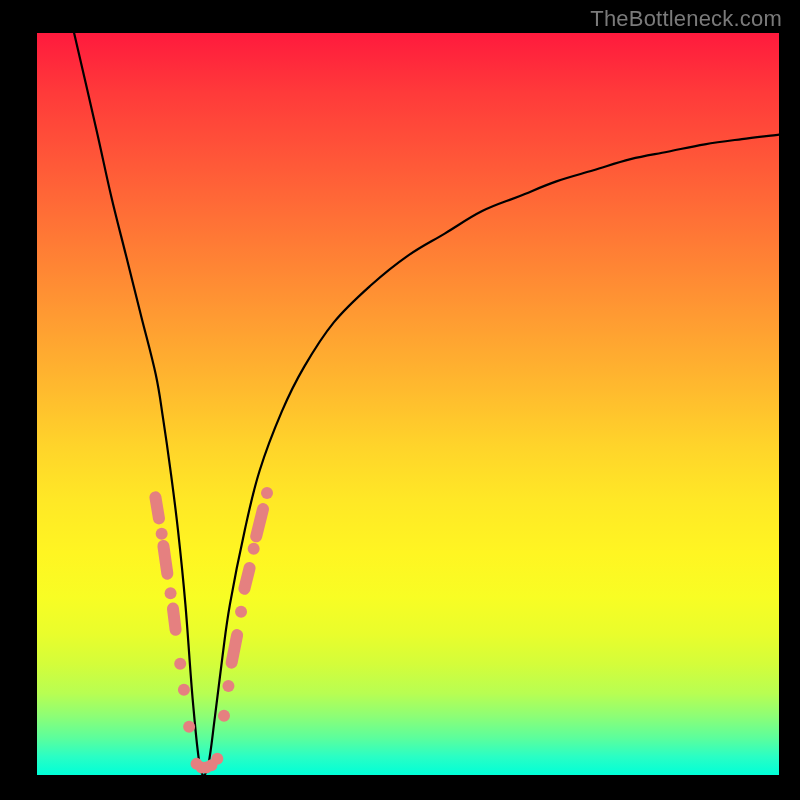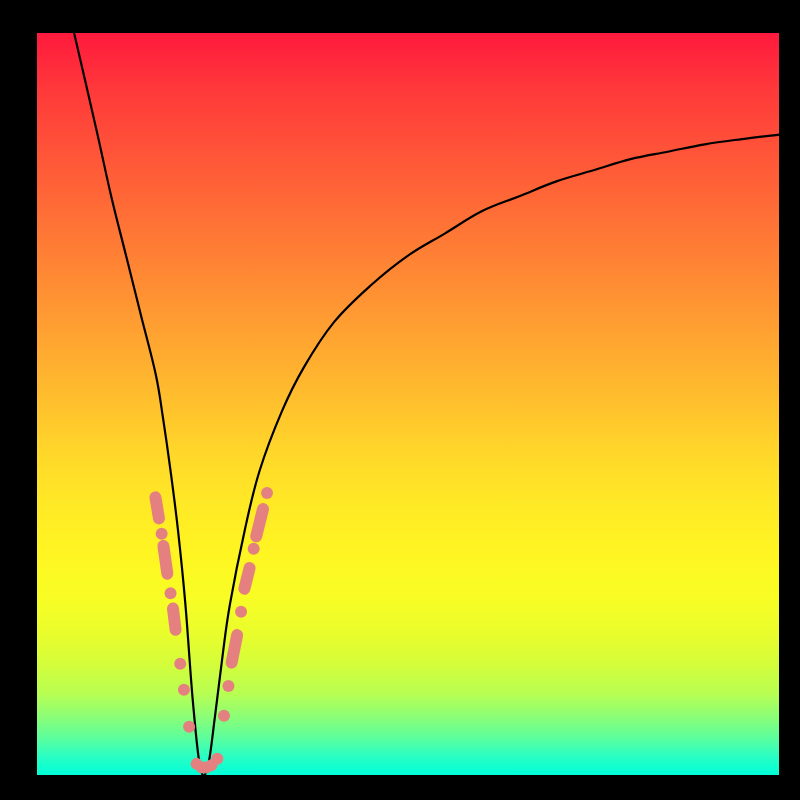--- a/index.html
+++ b/index.html
@@ -104,13 +104,14 @@
             <rect x="-16.70" y="-6.00" width="33.39" height="12" rx="6" class="marker-pill"></rect>
           </g>
           <circle cx="216.66" cy="515.69" r="6" class="marker-dot"></circle>
           <g transform="translate(222.60,489.72) rotate(-76.0)">
             <rect x="-20.03" y="-6.00" width="40.07" height="12" rx="6" class="marker-pill"></rect>
           </g>
           <circle cx="230.02" cy="460.04" r="6" class="marker-dot"></circle>
         </g>
     </svg>
   </div>
+  <div class="watermark">TheBottleneck.com</div>
 </div>
 
 </body></html>

